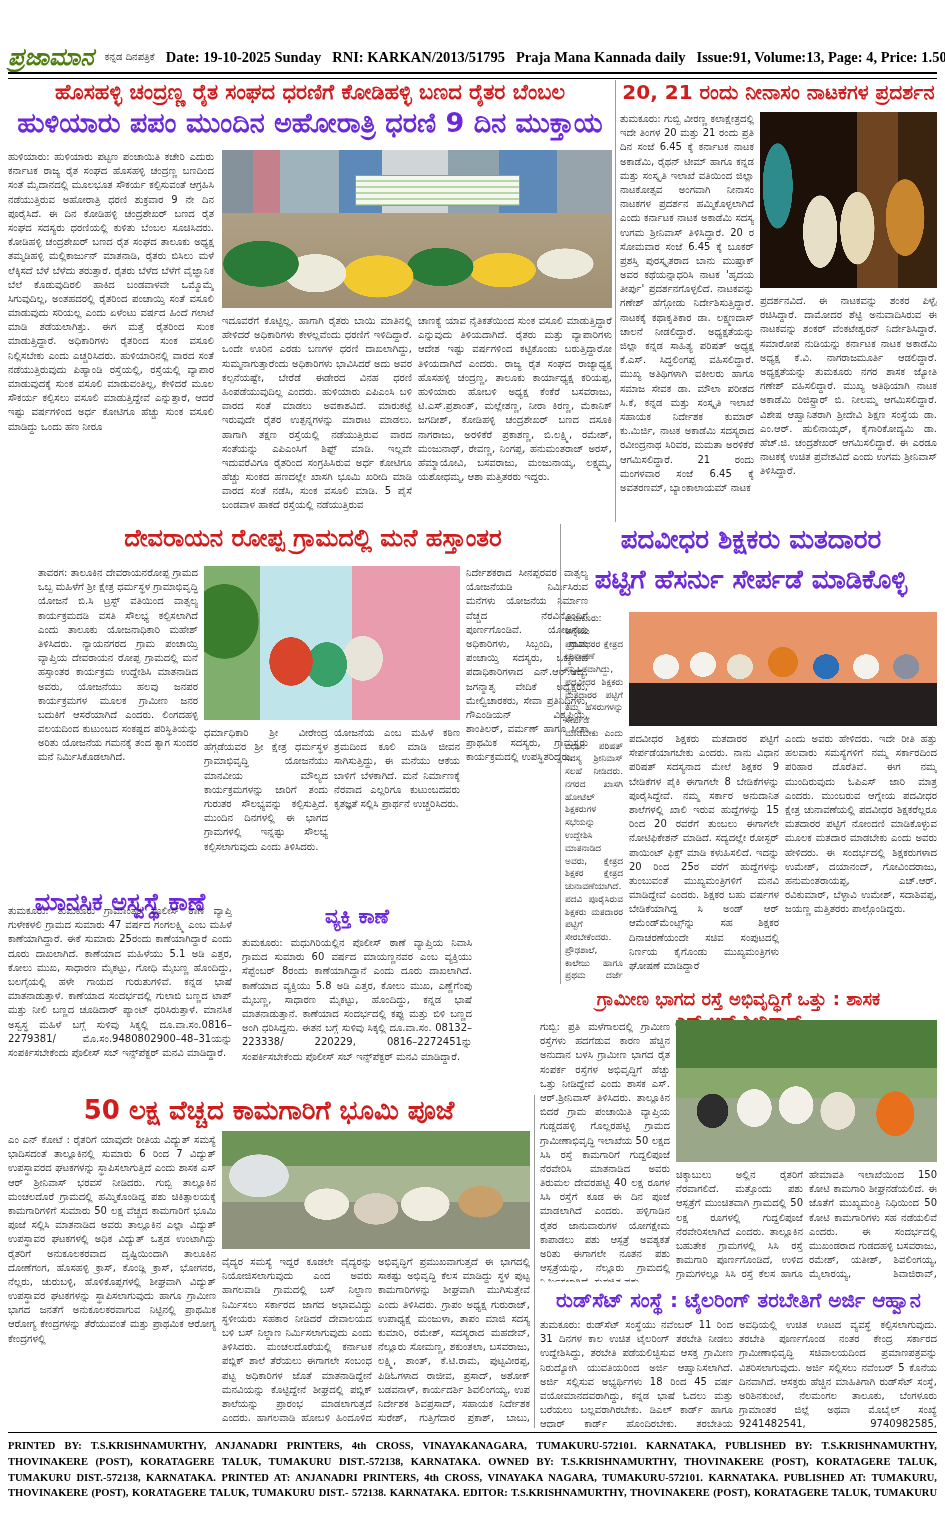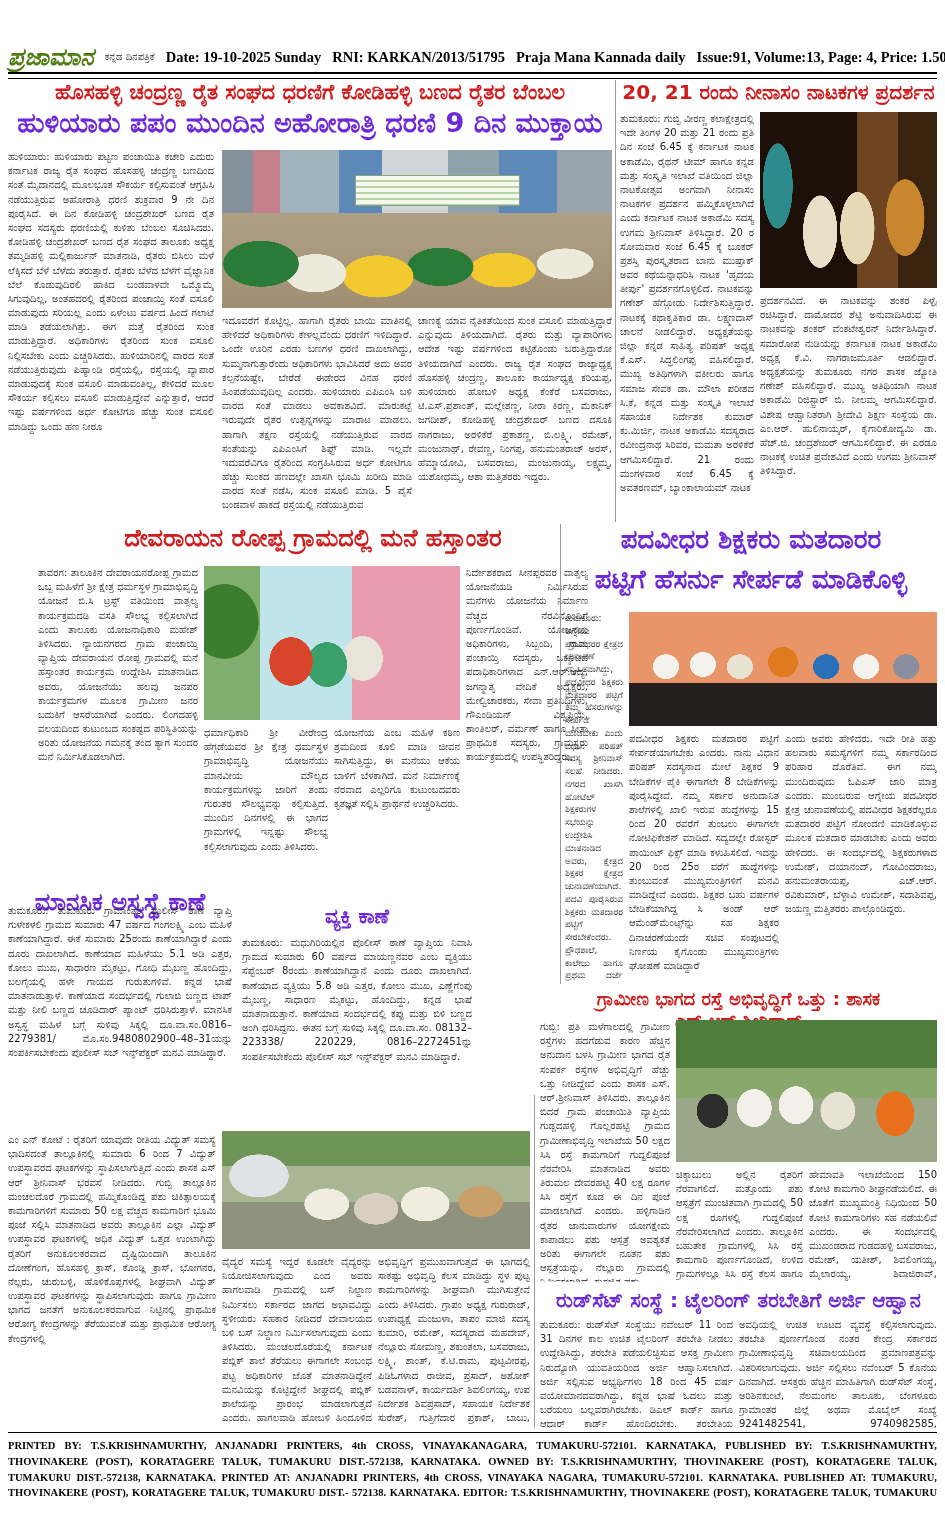--- a/index.html
+++ b/index.html
@@ -147,20 +147,21 @@
 
   <section class="story" style="left:540px;top:988px;width:397px;height:294px;">
     <div class="headline-red" style="top:0;font-size:18px;">ಗ್ರಾಮೀಣ ಭಾಗದ ರಸ್ತೆ ಅಭಿವೃದ್ಧಿಗೆ ಒತ್ತು : ಶಾಸಕ ಎಸ್.ಆರ್.ಶ್ರೀನಿವಾಸ್</div>
     <div class="col" style="left:0;top:32px;width:130px;height:262px;">ಗುಬ್ಬಿ: ಪ್ರತಿ ಮಳೆಗಾಲದಲ್ಲಿ ಗ್ರಾಮೀಣ ರಸ್ತೆಗಳು ಹದಗೆಡುವ ಕಾರಣ ಹೆಚ್ಚಿನ ಅನುದಾನ ಬಳಸಿ ಗ್ರಾಮೀಣ ಭಾಗದ ರೈತ ಸಂಪರ್ಕ ರಸ್ತೆಗಳ ಅಭಿವೃದ್ಧಿಗೆ ಹೆಚ್ಚು ಒತ್ತು ನೀಡಿದ್ದೇವೆ ಎಂದು ಶಾಸಕ ಎಸ್. ಆರ್.ಶ್ರೀನಿವಾಸ್ ತಿಳಿಸಿದರು. ತಾಲ್ಲೂಕಿನ ಬಿದರೆ ಗ್ರಾಮ ಪಂಚಾಯಿತಿ ವ್ಯಾಪ್ತಿಯ ಗುಡ್ಡದಹಳ್ಳಿ ಗೊಲ್ಲರಹಟ್ಟಿ ಗ್ರಾಮದ ಗ್ರಾಮೀಣಾಭಿವೃದ್ಧಿ ಇಲಾಖೆಯ 50 ಲಕ್ಷದ ಸಿಸಿ ರಸ್ತೆ ಕಾಮಗಾರಿಗೆ ಗುದ್ದಲಿಪೂಜೆ ನೆರವೇರಿಸಿ ಮಾತನಾಡಿದ ಅವರು ತಿರುಮಲ ದೇವರಹಟ್ಟಿ 40 ಲಕ್ಷ ರೂಗಳ ಸಿಸಿ ರಸ್ತೆಗೆ ಕೂಡ ಈ ದಿನ ಪೂಜೆ ಮಾಡಲಾಗಿದೆ ಎಂದರು. ಹಳ್ಳಿಗಾಡಿನ ರೈತರ ಜಾನುವಾರುಗಳ ಯೋಗಕ್ಷೇಮ ಕಾಪಾಡಲು ಪಶು ಆಸ್ಪತ್ರೆ ಅವಶ್ಯಕತೆ ಅರಿತು ಈಗಾಗಲೇ ನೂತನ ಪಶು ಆಸ್ಪತ್ರೆಯನ್ನು, ನೆಲ್ಲೂರು ಗ್ರಾಮದಲ್ಲಿ ನಿರ್ಮಿಸಲಾಗಿದೆ. ಸುಸಜ್ಜಿತ ಪಶು</div>
     <div class="ph ph-rural" style="left:136px;top:32px;width:261px;height:142px;"></div>
     <div class="col" style="left:136px;top:180px;width:127px;height:114px;">ಚಿಕ್ಕಾಬುಲು ಅಲ್ಲಿನ ರೈತರಿಗೆ ನೆರವಾಗಲಿದೆ. ಮತ್ತೊಂದು ಪಶು ಆಸ್ಪತ್ರೆಗೆ ಮುಂಚಿತವಾಗಿ ಗ್ರಾಮದಲ್ಲಿ 50 ಲಕ್ಷ ರೂಗಳಲ್ಲಿ ಗುದ್ದಲಿಪೂಜೆ ನೆರವೇರಿಸಲಾಗಿದೆ ಎಂದರು. ತಾಲ್ಲೂಕಿನ ಬಹುತೇಕ ಗ್ರಾಮಗಳಲ್ಲಿ ಸಿಸಿ ರಸ್ತೆ ಕಾಮಗಾರಿ ಪೂರ್ಣಗೊಂಡಿದೆ, ಉಳಿದ ಗ್ರಾಮಗಳಲ್ಲೂ ಸಿಸಿ ರಸ್ತೆ ಕೆಲಸ ಹಾಗೂ ಗ್ರಾಮೀಣ ರಸ್ತೆ ಅಭಿವೃದ್ಧಿ ಮಾಡಲು ಅನುದಾನ ಬಳಸಲಾಗುತ್ತಿದೆ. ಎತ್ತಿನಹೊಳೆ ಯೋಜನೆ ಹಾಗೂ</div>
     <div class="col" style="left:269px;top:180px;width:128px;height:114px;">ಹೇಮಾವತಿ ಇಲಾಖೆಯಿಂದ 150 ಕೋಟಿ ಕಾಮಗಾರಿ ಶೀಘ್ರನಡೆಯಲಿದೆ. ಈ ಜೊತೆಗೆ ಮುಖ್ಯಮಂತ್ರಿ ನಿಧಿಯಿಂದ 50 ಕೋಟಿ ಕಾಮಗಾರಿಗಳು ಸಹ ನಡೆಯಲಿವೆ ಎಂದರು. ಈ ಸಂದರ್ಭದಲ್ಲಿ ಮುಖಂಡರಾದ ಗುಡದಹಳ್ಳಿ ಬಸವರಾಜು, ರಮೇಶ್, ಯತೀಶ್, ಶಿವಲಿಂಗಯ್ಯ, ಮೈಲಾರಯ್ಯ, ಶಿವಾಜಿರಾವ್, ಮೂರ್ತಪ್ಪ, ಪಂಚಾಯಿತ್ ರಾಜ್ ಎಇಇ ಚಂದ್ರಶೇಖರ್, ಜಿಕೆ ಗೋವಿನಾಥ್, ಪಿಡಿಒ ಅಶೋಕ್ ಬಸವಣಿಗಳ ಇತರರು ಇದ್ದರು.</div>
   </section>
 
   <section class="story" style="left:8px;top:1095px;width:522px;height:333px;">
+    <div class="headline-red" style="top:0;font-size:26px;">50 ಲಕ್ಷ ವೆಚ್ಚದ ಕಾಮಗಾರಿಗೆ ಭೂಮಿ ಪೂಜೆ</div>
     <div class="col" style="left:0;top:38px;width:208px;height:295px;">ಎಂ ಎನ್ ಕೋಟೆ : ರೈತರಿಗೆ ಯಾವುದೇ ರೀತಿಯ ವಿದ್ಯುತ್ ಸಮಸ್ಯೆ ಭಾದಿಸದಂತೆ ತಾಲ್ಲೂಕಿನಲ್ಲಿ ಸುಮಾರು 6 ರಿಂದ 7 ವಿದ್ಯುತ್ ಉಪಸ್ಥಾವರದ ಘಟಕಗಳನ್ನು ಸ್ಥಾಪಿಸಲಾಗುತ್ತಿದೆ ಎಂದು ಶಾಸಕ ಎಸ್ ಆರ್ ಶ್ರೀನಿವಾಸ್ ಭರವಸೆ ನೀಡಿದರು. ಗುಬ್ಬಿ ತಾಲ್ಲೂಕಿನ ಮಂಚಲದೊರೆ ಗ್ರಾಮದಲ್ಲಿ ಹಮ್ಮಿಕೊಂಡಿದ್ದ ಪಶು ಚಿಕಿತ್ಸಾಲಯಕ್ಕೆ ಕಾಮಗಾರಿಗಳಿಗೆ ಸುಮಾರು 50 ಲಕ್ಷ ವೆಚ್ಚದ ಕಾಮಗಾರಿಗೆ ಭೂಮಿ ಪೂಜೆ ಸಲ್ಲಿಸಿ ಮಾತನಾಡಿದ ಅವರು ತಾಲ್ಲೂಕಿನ ಎಲ್ಲಾ ವಿದ್ಯುತ್ ಉಪಸ್ಥಾವರ ಘಟಕಗಳಲ್ಲಿ ಅಧಿಕ ವಿದ್ಯುತ್ ಒತ್ತಡ ಉಂಟಾಗಿದ್ದು ರೈತರಿಗೆ ಅನುಕೂಲಕರವಾದ ದೃಷ್ಟಿಯಿಂದಾಗಿ ತಾಲೂಕಿನ ದೋಣೆಗಂಗ, ಹೊಸಹಳ್ಳಿ ಕ್ರಾಸ್, ಕೊಂಡ್ಲಿ ಕ್ರಾಸ್, ಭೋಗನರ, ನೆಲ್ಲರು, ಚುರುಬಳ್ಳಿ, ಹೊಳಿಕೊಪ್ಪಗಳಲ್ಲಿ ಶೀಘ್ರವಾಗಿ ವಿದ್ಯುತ್ ಉಪಸ್ಥಾವರ ಘಟಕಗಳನ್ನು ಸ್ಥಾಪಿಸಲಾಗುವುದು ಹಾಗೂ ಗ್ರಾಮೀಣ ಭಾಗದ ಜನತೆಗೆ ಅನುಕೂಲಕರವಾಗುವ ನಿಟ್ಟಿನಲ್ಲಿ ಪ್ರಾಥಮಿಕ ಆರೋಗ್ಯ ಕೇಂದ್ರಗಳನ್ನು ತೆರೆಯುವಂತೆ ಮತ್ತು ಪ್ರಾಥಮಿಕ ಆರೋಗ್ಯ ಕೇಂದ್ರಗಳಲ್ಲಿ</div>
     <div class="ph ph-bhoomi" style="left:214px;top:36px;width:308px;height:118px;"></div>
     <div class="col" style="left:214px;top:160px;width:150px;height:173px;">ವೈದ್ಯರ ಸಮಸ್ಯೆ ಇದ್ದರೆ ಕೂಡಲೇ ವೈದ್ಯರನ್ನು ನಿಯೋಜಿಸಲಾಗುವುದು ಎಂದ ಅವರು ಹಾಗಲವಾಡಿ ಗ್ರಾಮದಲ್ಲಿ ಬಸ್ ನಿಲ್ದಾಣ ನಿರ್ಮಿಸಲು ಸರ್ಕಾರದ ಜಾಗದ ಅಭಾವವಿದ್ದು ಸ್ಥಳೀಯರು ಸಹಕಾರ ನೀಡಿದರೆ ದೇವಾಲಯದ ಬಳಿ ಬಸ್ ನಿಲ್ದಾಣ ನಿರ್ಮಿಸಲಾಗುವುದು ಎಂದು ತಿಳಿಸಿದರು. ಮಂಚಲದೊರೆಯಲ್ಲಿ ಕರ್ನಾಟಕ ಪಬ್ಲಿಕ್ ಶಾಲೆ ತೆರೆಯಲು ಈಗಾಗಲೇ ಸಂಬಂಧ ಪಟ್ಟ ಅಧಿಕಾರಿಗಳ ಜೊತೆ ಮಾತನಾಡಿದ್ದೇನೆ ಮನವಿಯನ್ನು ಕೊಟ್ಟಿದ್ದೇನೆ ಶೀಘ್ರದಲ್ಲಿ ಪಬ್ಲಿಕ್ ಶಾಲೆಯನ್ನು ಪ್ರಾರಂಭ ಮಾಡಲಾಗುತ್ತದೆ ಎಂದರು. ಹಾಗಲವಾಡಿ ಹೋಬಳಿ ಹಿಂದೂಳಿದ ಪ್ರದೇಶವಾಗಿದ್ದು ಈ ಭಾಗಕ್ಕೆ ಹೆಚ್ಚು ಅನುದಾನ ಹಾಕಿ ಈ ಭಾಗದ ಜನರ</div>
     <div class="col" style="left:370px;top:160px;width:152px;height:173px;">ಅಭಿವೃದ್ಧಿಗೆ ಪ್ರಮುಖವಾಗುತ್ತದೆ ಈ ಭಾಗದಲ್ಲಿ ಸಾಕಷ್ಟು ಅಭಿವೃದ್ಧಿ ಕೆಲಸ ಮಾಡಿದ್ದು ಸ್ಥಳ ಪುಟ್ಟ ಕಾಮಗಾರಿಗಳನ್ನು ಶೀಘ್ರವಾಗಿ ಮುಗಿಸುತ್ತೇವೆ ಎಂದು ತಿಳಿಸಿದರು. ಗ್ರಾಪಂ ಅಧ್ಯಕ್ಷ ಗುರುರಾಜ್, ಉಪಾಧ್ಯಕ್ಷೆ ಮಂಜುಳಾ, ತಾಪಂ ಮಾಜಿ ಸದಸ್ಯ ಕುಮಾರಿ, ರಮೇಶ್, ಸದಸ್ಯರಾದ ಮಹದೇವ್, ನೆಲ್ಲೂರು ಸೋಮಣ್ಣ, ಶಕುಂತಲಾ, ಬಸವರಾಜು, ಲಕ್ಷ್ಮಿ, ಶಾಂತ್, ಕೆ.ಟಿ.ರಾಮ, ಪುಟ್ಟವೀರಪ್ಪ, ಪಿಡಿಓಗಳಾದ ರಾಜೀವ, ಪ್ರಸಾದ್, ಅಶೋಕ್ ಬಡವನಾಳ್, ಕಾರ್ಯದರ್ಶಿ ಶಿವಲಿಂಗಯ್ಯ, ಉಪ ನಿರ್ದೇಶಕ ಶಿವಪ್ರಸಾದ್, ಸಹಾಯಕ ನಿರ್ದೇಶಕ ಸುರೇಶ್, ಗುತ್ತಿಗೆದಾರ ಪ್ರಕಾಶ್, ಬಾಬು, ರಮೇಶ್, ಉಮೇಶ್, ತಿಮ್ಮಣ್ಣ, ಸ್ವರ್ಣರಂಗಯ್ಯ, ರಾಜಣ್ಣ ಸೇರಿದಂತೆ ಗ್ರಾಮಸ್ಥರು ಹಾಜರಿದ್ದರು.</div>
   </section>
 
   <div class="vrule" style="left:534px;top:1095px;height:333px;"></div>
 
   <section class="story" style="left:540px;top:1288px;width:397px;height:140px;">
     <div class="headline-blk" style="top:0;font-size:20px;">ರುಡ್‌ಸೆಟ್ ಸಂಸ್ಥೆ : ಟೈಲರಿಂಗ್ ತರಬೇತಿಗೆ ಅರ್ಜಿ ಆಹ್ವಾನ</div>

